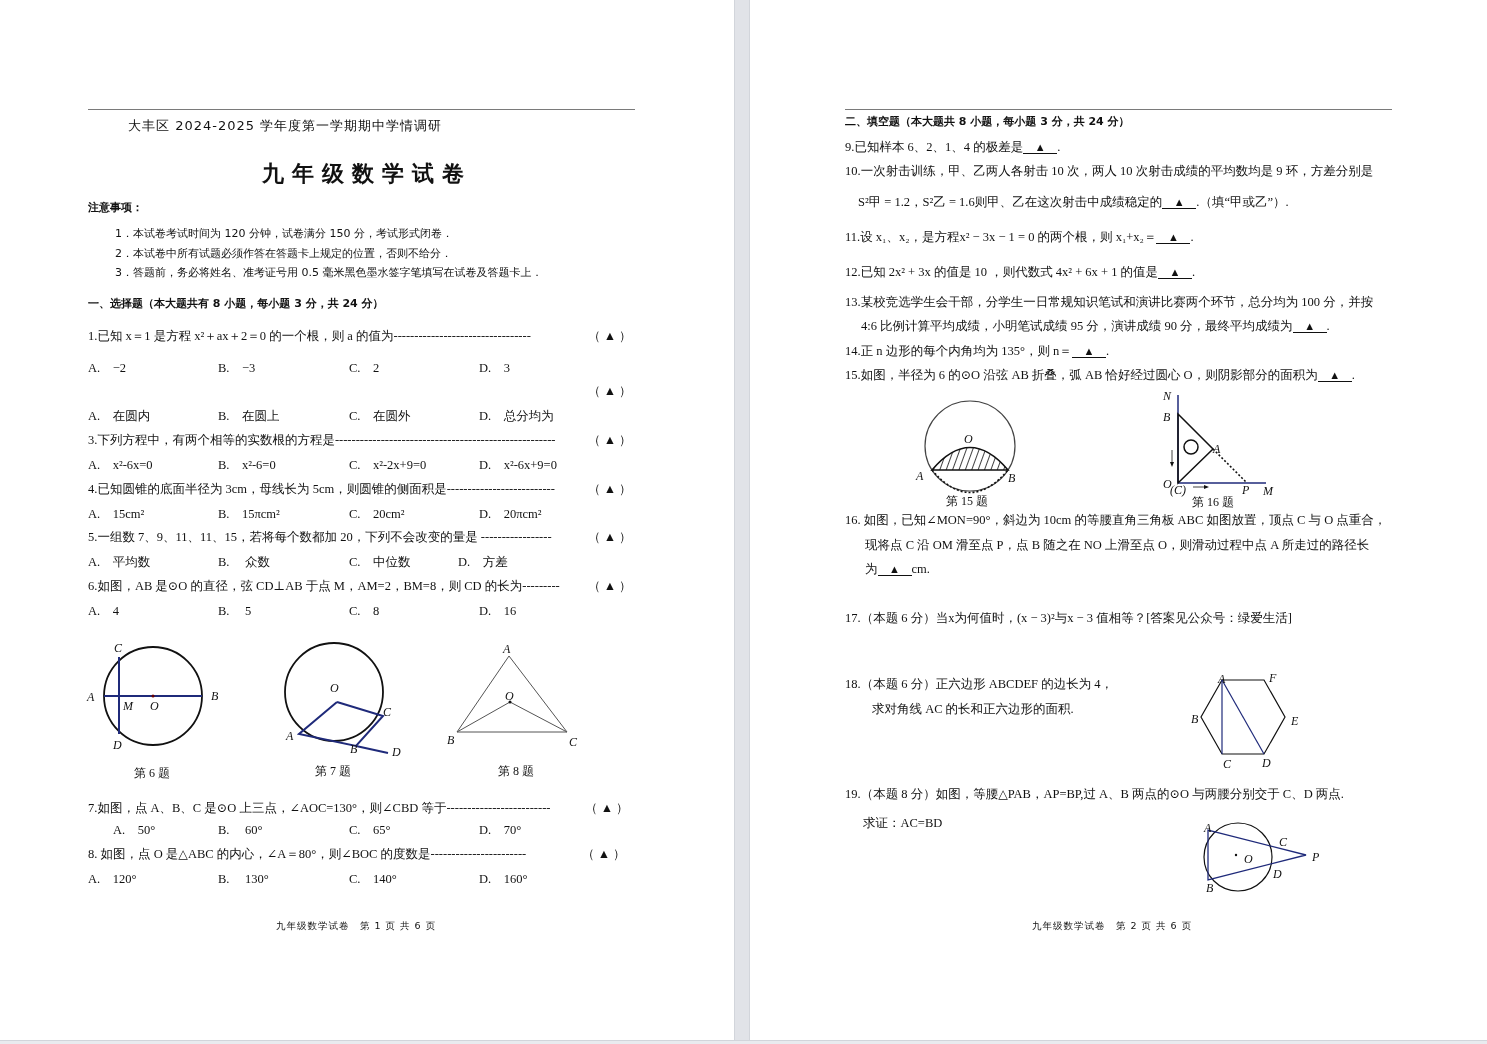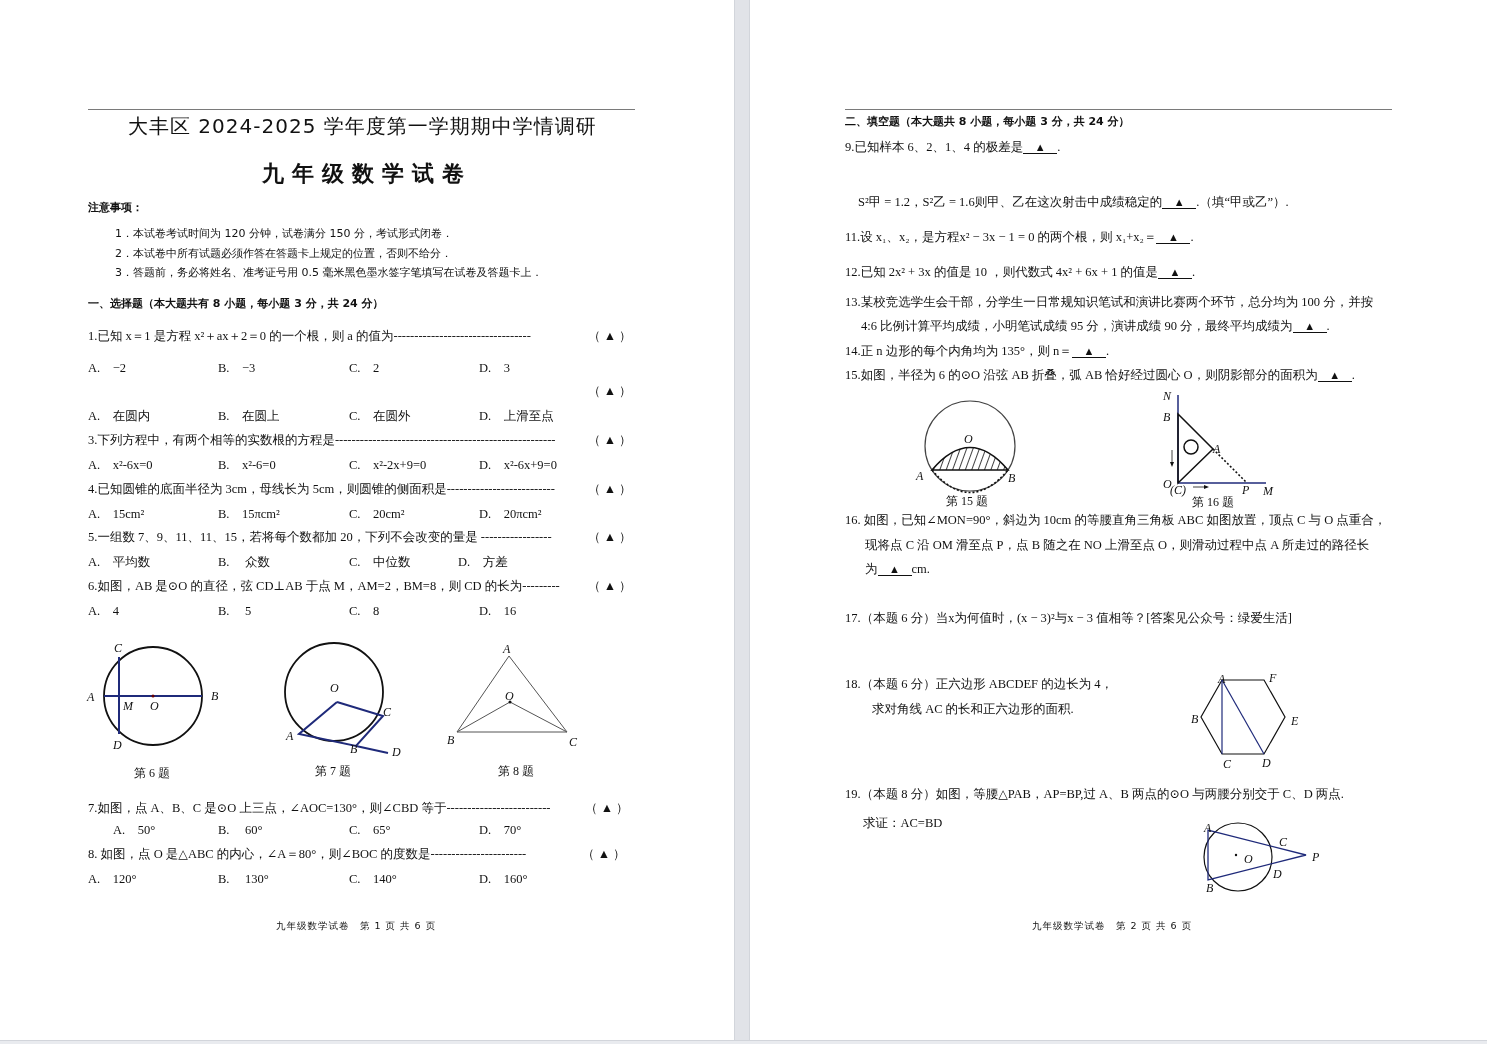--- a/index.html
+++ b/index.html
@@ -7,21 +7,21 @@
          font-family:"Liberation Serif","DejaVu Serif",serif; color:#111; }
   .page { position:absolute; top:0; height:1040px; background:#fff; }
   #page1 { left:0; width:734px; }
   #page2 { left:750px; width:737px; }
   .gutter { position:absolute; left:734px; top:0; width:16px; height:1044px; background:#e1e3e8;
             border-left:1px solid #d2d5db; border-right:1px solid #d2d5db; box-sizing:border-box; }
   .bottom-edge { position:absolute; left:0; top:1040px; width:1487px; height:4px; background:#e9ebef; border-top:1px solid #d2d5db; }
   .rule { position:absolute; height:1px; background:#7a7a7a; }
   .t { position:absolute; white-space:nowrap; font-size:12.5px; line-height:16px; }
   .sans { font-family:"DejaVu Sans","Liberation Sans",sans-serif; }
-  .title1 { font-family:"DejaVu Sans",sans-serif; font-size:20px; letter-spacing:1px; }
+  .title1 { font-family:"DejaVu Sans",sans-serif; font-size:13px; letter-spacing:1px; }
   .title2 { font-family:"DejaVu Serif",serif; font-size:22px; font-weight:bold; letter-spacing:8px; }
   .bold { font-weight:bold; }
   .small { font-size:11px; }
   .footer { font-family:"DejaVu Sans",sans-serif; font-size:9.5px; letter-spacing:1px; }
   .opt { position:absolute; white-space:nowrap; font-size:12.5px; }
   .mark { position:absolute; white-space:nowrap; font-size:12.5px; }
   .blank { display:inline-block; border-bottom:1px solid #111; width:34px; text-align:center; font-size:11px; line-height:12px; }
   svg { position:absolute; overflow:visible; }
   .lbl { font-family:"Liberation Serif",serif; font-style:italic; font-size:12px; }
   .cap { position:absolute; white-space:nowrap; font-size:12px; }
@@ -45,21 +45,21 @@
   <div class="mark" style="left:588px; top:328px;">（ ▲ ）</div>
   <div class="opt" style="left:88px; top:360px;">A.　−2</div>
   <div class="opt" style="left:218px; top:360px;">B.　−3</div>
   <div class="opt" style="left:349px; top:360px;">C.　2</div>
   <div class="opt" style="left:479px; top:360px;">D.　3</div>
 
   <div class="mark" style="left:588px; top:383px;">（ ▲ ）</div>
   <div class="opt" style="left:88px; top:408px;">A.　在圆内</div>
   <div class="opt" style="left:218px; top:408px;">B.　在圆上</div>
   <div class="opt" style="left:349px; top:408px;">C.　在圆外</div>
-  <div class="opt" style="left:479px; top:408px;">D.　上滑至点</div>
+  <div class="opt" style="left:479px; top:408px;">D.　总分均为</div>
 
   <div class="t" style="left:88px; top:432px;">3.下列方程中，有两个相等的实数根的方程是-----------------------------------------------------</div>
   <div class="mark" style="left:588px; top:432px;">（ ▲ ）</div>
   <div class="opt" style="left:88px; top:457px;">A.　x²-6x=0</div>
   <div class="opt" style="left:218px; top:457px;">B.　x²-6=0</div>
   <div class="opt" style="left:349px; top:457px;">C.　x²-2x+9=0</div>
   <div class="opt" style="left:479px; top:457px;">D.　x²-6x+9=0</div>
 
   <div class="t" style="left:88px; top:481px;">4.已知圆锥的底面半径为 3cm，母线长为 5cm，则圆锥的侧面积是--------------------------</div>
   <div class="mark" style="left:588px; top:481px;">（ ▲ ）</div>
@@ -138,20 +138,21 @@
 </div>
 
 <div class="gutter"></div>
 
 <div class="page" id="page2">
   <div class="rule" style="left:95px; top:109px; width:547px;"></div>
   <div class="t sans bold small" style="left:95px; top:114px;">二、填空题（本大题共 8 小题，每小题 3 分，共 24 分）</div>
 
   <div class="t" style="left:95px; top:139px;"><span>9.已知样本 6、2、1、4 的极差是</span><span class="blank">▲</span><span>.</span></div>
 
+  <div class="t" style="left:95px; top:163px;">10.一次射击训练，甲、乙两人各射击 10 次，两人 10 次射击成绩的平均数均是 9 环，方差分别是</div>
   <div class="t" style="left:108px; top:194px;"><span>S²甲 = 1.2，S²乙 = 1.6则甲、乙在这次射击中成绩稳定的</span><span class="blank">▲</span><span>.（填“甲或乙”）.</span></div>
 
   <div class="t" style="left:95px; top:229px;"><span>11.设 x₁、x₂，是方程x² − 3x − 1 = 0 的两个根，则 x₁+x₂＝</span><span class="blank">▲</span><span>.</span></div>
 
   <div class="t" style="left:95px; top:264px;"><span>12.已知 2x² + 3x 的值是 10 ，则代数式 4x² + 6x + 1 的值是</span><span class="blank">▲</span><span>.</span></div>
 
   <div class="t" style="left:95px; top:294px;">13.某校竞选学生会干部，分学生一日常规知识笔试和演讲比赛两个环节，总分均为 100 分，并按</div>
   <div class="t" style="left:111px; top:318px;"><span>4:6 比例计算平均成绩，小明笔试成绩 95 分，演讲成绩 90 分，最终平均成绩为</span><span class="blank">▲</span><span>.</span></div>
 
   <div class="t" style="left:95px; top:343px;"><span>14.正 n 边形的每个内角均为 135°，则 n＝</span><span class="blank">▲</span><span>.</span></div>

